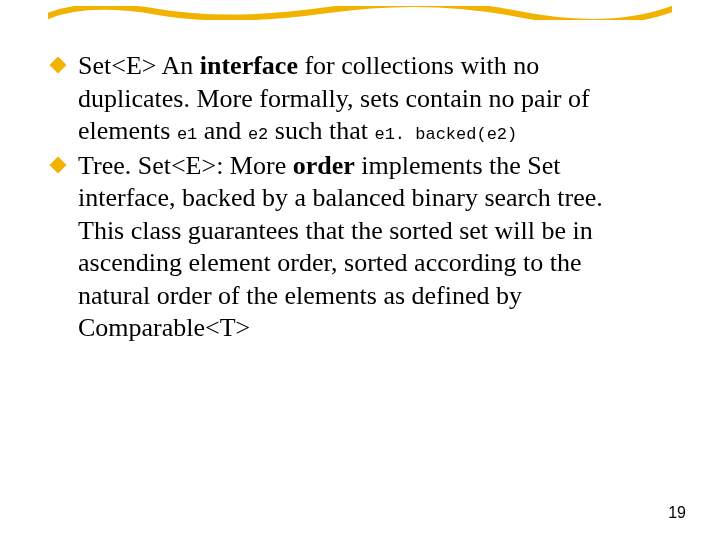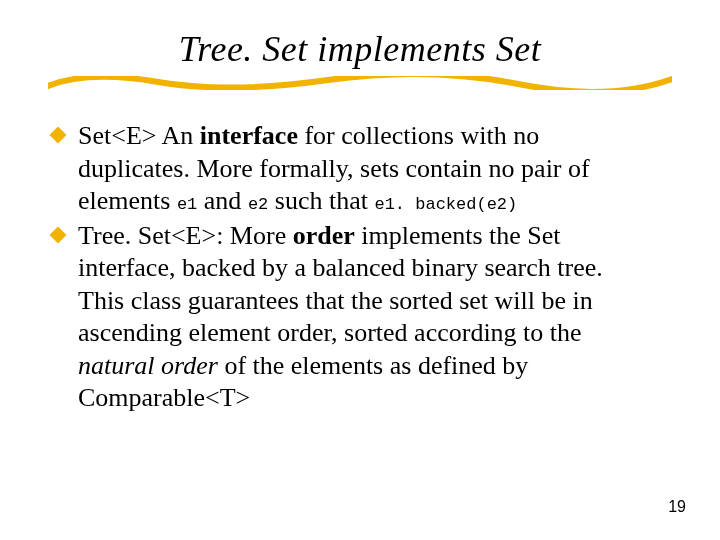--- a/index.html
+++ b/index.html
@@ -47,37 +47,36 @@
     position: absolute;
     left: -26px;
     top: 9px;
     width: 12px;
     height: 12px;
     background: #f2b200;
     transform: rotate(45deg);
   }
   .u { }
   .b { font-weight: bold; }
-  .i { font-style: italic; }
+  .i { }
   .mono { font-family: "Courier New", Courier, monospace; font-size: 17px; }
   .pagenum {
     position: absolute;
     right: 34px;
     bottom: 24px;
     font-family: Arial, Helvetica, sans-serif;
     font-size: 16px;
     color: #000;
   }
 </style>
 </head>
 <body>
 
 <div class="slide">
 
-  <div class="title">Tree. Set implements Set</div>
 
   <div class="underline-squiggle">
     <svg viewBox="0 0 624 14" preserveAspectRatio="none">
       <path d="M0 10 Q 40 -6, 110 6 T 280 4 T 470 8 T 624 3" stroke="#f2b200" stroke-width="6" fill="none" stroke-linecap="round"></path>
     </svg>
   </div>
 
   <div class="body">
 
     <div class="bullet">

